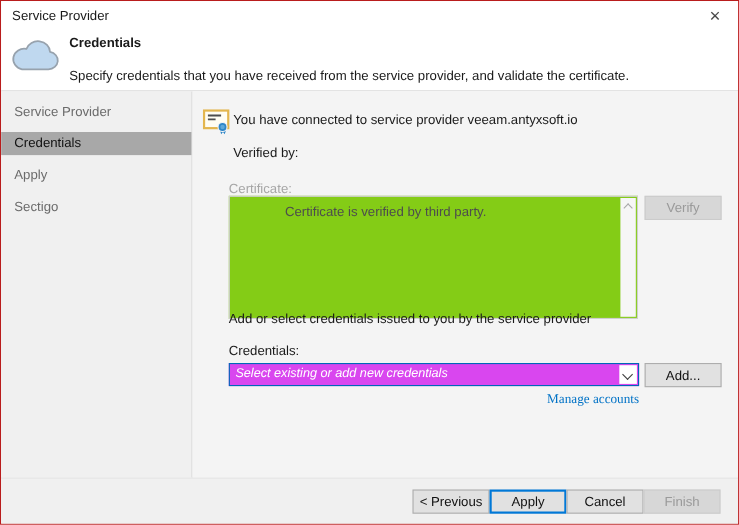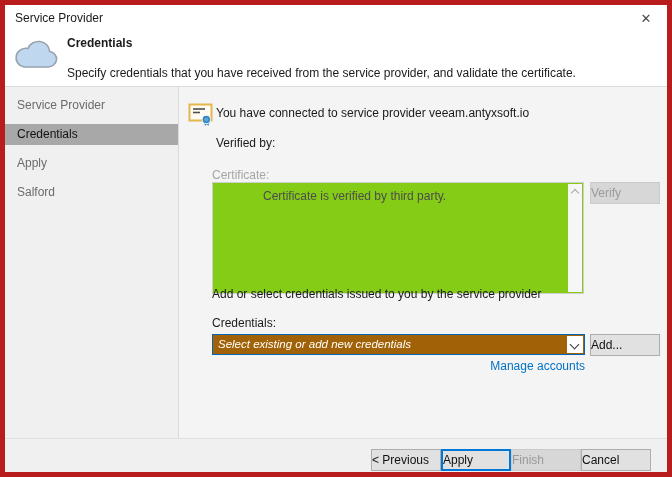--- a/index.html
+++ b/index.html
@@ -1,19 +1,19 @@
 <!DOCTYPE html>
 <html><head>
 <meta charset="utf-8">
 <style>
   * { margin:0; padding:0; box-sizing:border-box; }
   html,body { width:672px; height:477px; }
   body { font-family:"Liberation Sans","DejaVu Sans",sans-serif; font-size:12px; color:#1a1a1a; }
 
-  .window { position:relative; width:672px; height:477px; background:#ffffff; border:5px solid #b91c1c; overflow:hidden; }
+  .window { position:relative; width:672px; height:477px; background:#ffffff; border:1px solid #b91c1c; overflow:hidden; }
 
   
   .titlebar { position:relative; height:26px; background:#ffffff; }
   .titlebar .title { position:absolute; left:10px; top:6px; font-size:12px; color:#1a1a1a; }
   .close-btn { position:absolute; right:12px; top:5px; width:18px; height:18px; text-align:center; line-height:18px; font-size:13px; color:#4a4a4a; cursor:pointer; }
 
   
   .header { position:relative; height:56px; background:#ffffff; border-bottom:1px solid #dcdcdc; }
   .cloud-wrap { position:absolute; left:7px; top:7px; }
   .header-text { position:absolute; left:62px; top:5px; right:10px; }
@@ -32,35 +32,35 @@
   .connected-msg { position:absolute; left:37px; top:19px; color:#1a1a1a; }
   .verified-label { position:absolute; left:37px; top:49px; color:#1a1a1a; }
   .cert-link { position:absolute; left:95px; top:47px; width:382px; line-height:14px; font-size:11.5px; color:#0072c6; cursor:pointer; }
 
   .thumbprint-label { position:absolute; left:33px; top:81px; color:#a6a6a6; }
   .thumb-box { position:absolute; left:33px; top:95px; width:372px; height:112px; background:#84cc16; border:1px solid #cfcfcf; }
   .thumb-text { position:absolute; left:50px; top:6px; color:#4d4d4d; }
   .thumb-scroll { position:absolute; top:1px; right:1px; bottom:1px; width:14px; background:#f6f6f6; }
   .scroll-up { position:absolute; top:6px; left:4px; width:6px; height:6px; border-left:1.5px solid #a8a8a8; border-bottom:1.5px solid #a8a8a8; transform:rotate(135deg); }
 
-  .btn { display:inline-block; width:70px; height:22px; line-height:20px; text-align:left; background:#e1e1e1; border:1px solid #adadad; font-size:12px; color:#111; cursor:pointer; font-family:inherit; }
+  .btn { display:inline-block; width:70px; height:22px; line-height:20px; text-align:center; background:#e1e1e1; border:1px solid #adadad; font-size:12px; color:#111; cursor:pointer; font-family:inherit; }
   .btn.disabled { background:#d7d7d7; border-color:#cbcbcb; color:#9a9a9a; cursor:default; }
   .btn.focused { border:2px solid #0078d7; line-height:18px; }
   .verify-btn { position:absolute; left:411px; top:95px; }
   .add-btn { position:absolute; left:411px; top:247px; }
 
   .add-hint { position:absolute; left:33px; top:200px; color:#1a1a1a;text-align:right; }
   .cred-label { position:absolute; left:33px; top:229px; color:#1a1a1a; }
 
-  .combo { position:absolute; left:33px; top:247px; width:373px; height:21px; background:#a16207; border:1px solid #0067b8; cursor:pointer; }
+  .combo { position:absolute; left:33px; top:247px; width:373px; height:21px; background:#d946ef; border:1px solid #0067b8; cursor:pointer; }
   .combo-value { position:absolute; left:5px; top:0; right:20px; line-height:19px; color:#ffffff; font-style:italic; font-size:11.5px; white-space:nowrap; overflow:hidden; }
   .combo-arrow-box { position:absolute; top:1px; right:1px; bottom:1px; width:16px; background:#ffffff; }
   .combo-chevron { position:absolute; left:4px; top:5px; width:7px; height:7px; border-left:1.5px solid #3c3c3c; border-bottom:1.5px solid #3c3c3c; transform:rotate(-45deg); }
 
-  .manage-link-row { position:absolute; left:33px; top:272px; width:373px; text-align:right; }
+  .manage-link-row { position:absolute; left:33px; top:272px; width:373px; text-align:right;font-family:Liberation Serif, serif; }
   .manage-link { color:#0072c6; cursor:pointer; }
 
   
   .footer { height:43px; background:#f0f0f0; border-top:1px solid #e0e0e0; display:flex; align-items:center; justify-content:flex-end; padding-right:16px; }
 </style>
 </head>
 <body>
 
 <div class="window">
 
@@ -80,21 +80,21 @@
       <div class="header-desc">Specify credentials that you have received from the service provider, and validate the certificate.</div>
     </div>
   </div>
 
   <div class="body">
 
     <div class="sidebar">
       <div class="side-item">Service Provider</div>
       <div class="side-item active">Credentials</div>
       <div class="side-item">Apply</div>
-      <div class="side-item">Salford</div>
+      <div class="side-item">Sectigo</div>
     </div>
 
     <div class="main">
 
       <span class="cert-icon">
         <svg width="27" height="27" viewBox="0 0 27 27">
           <rect x="1.5" y="3.5" width="22" height="16" fill="#fffdf3" stroke="#e3b64e" stroke-width="2"></rect>
           <line x1="5" y1="8" x2="17" y2="8" stroke="#4d4d4d" stroke-width="1.6"></line>
           <line x1="5" y1="11.5" x2="12" y2="11.5" stroke="#4d4d4d" stroke-width="1.6"></line>
           <path d="M15.5,20 l1.6,5 1.6-2 1.6,2 1.6-5 Z" fill="#2e86c8"></path>
@@ -133,17 +133,17 @@
       <div class="manage-link-row">
         <span class="manage-link">Manage accounts</span>
       </div>
 
     </div>
   </div>
 
   <div class="footer">
     <button class="btn">&lt; Previous</button>
     <button class="btn focused">Apply</button>
+    <button class="btn">Cancel</button>
     <button class="btn disabled">Finish</button>
-    <button class="btn">Cancel</button>
   </div>
 
 </div>
 
 </body></html>

